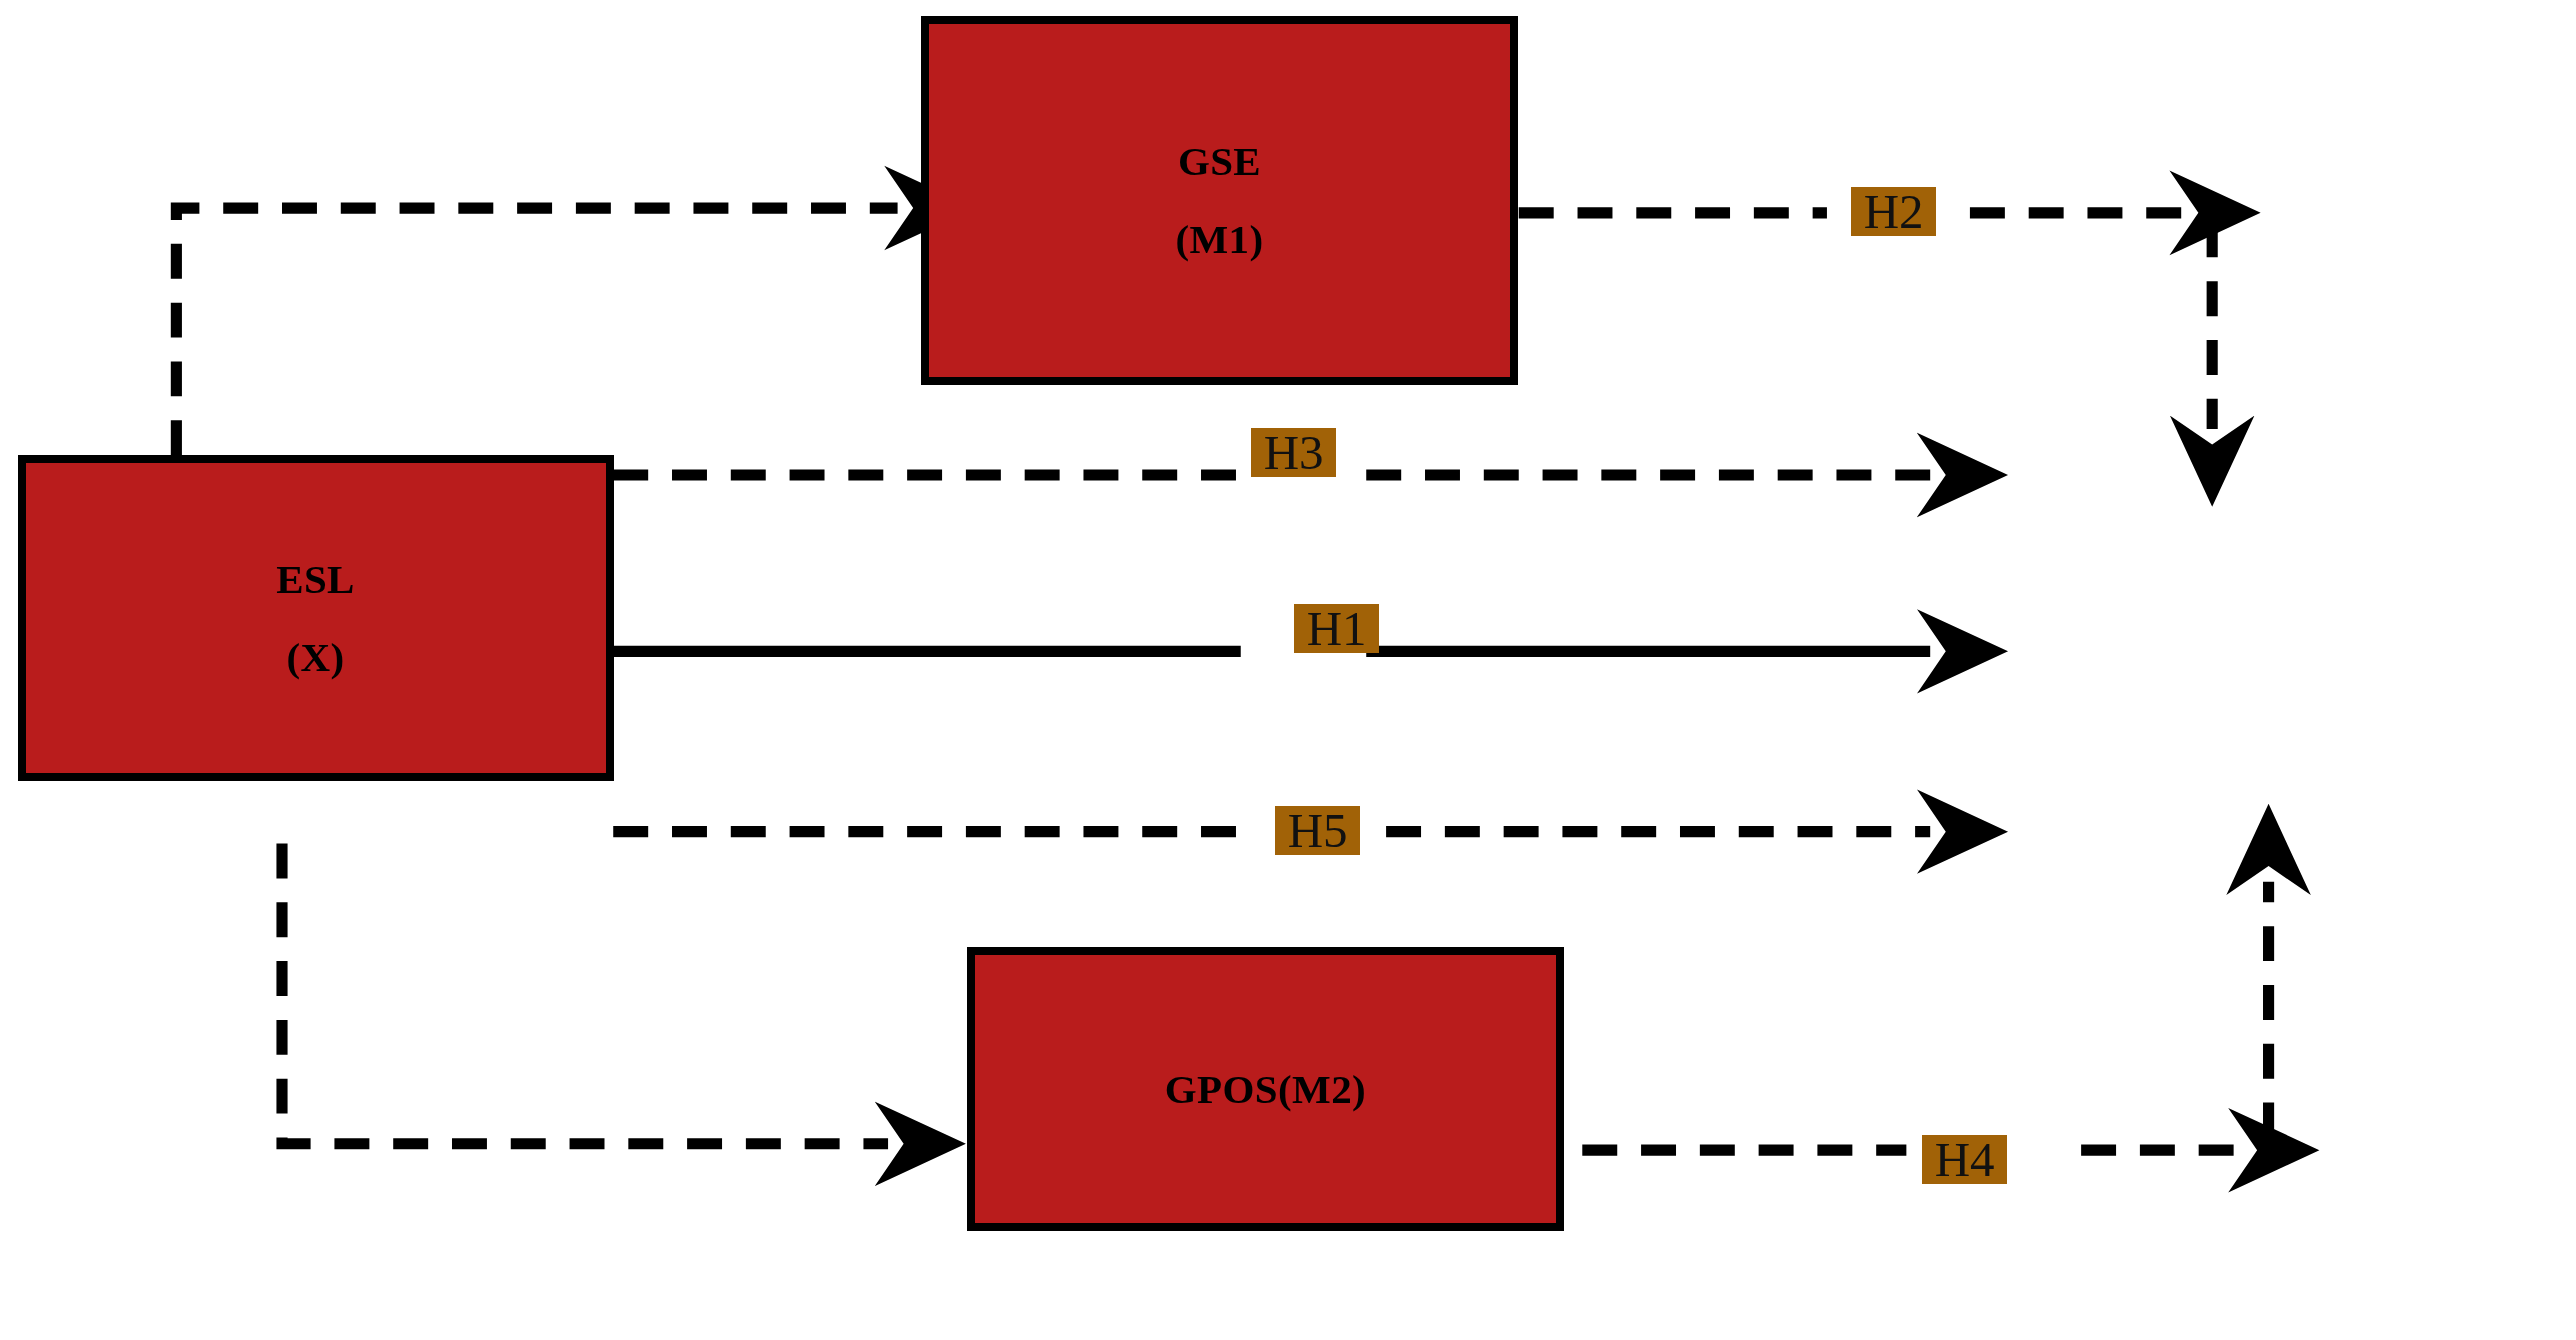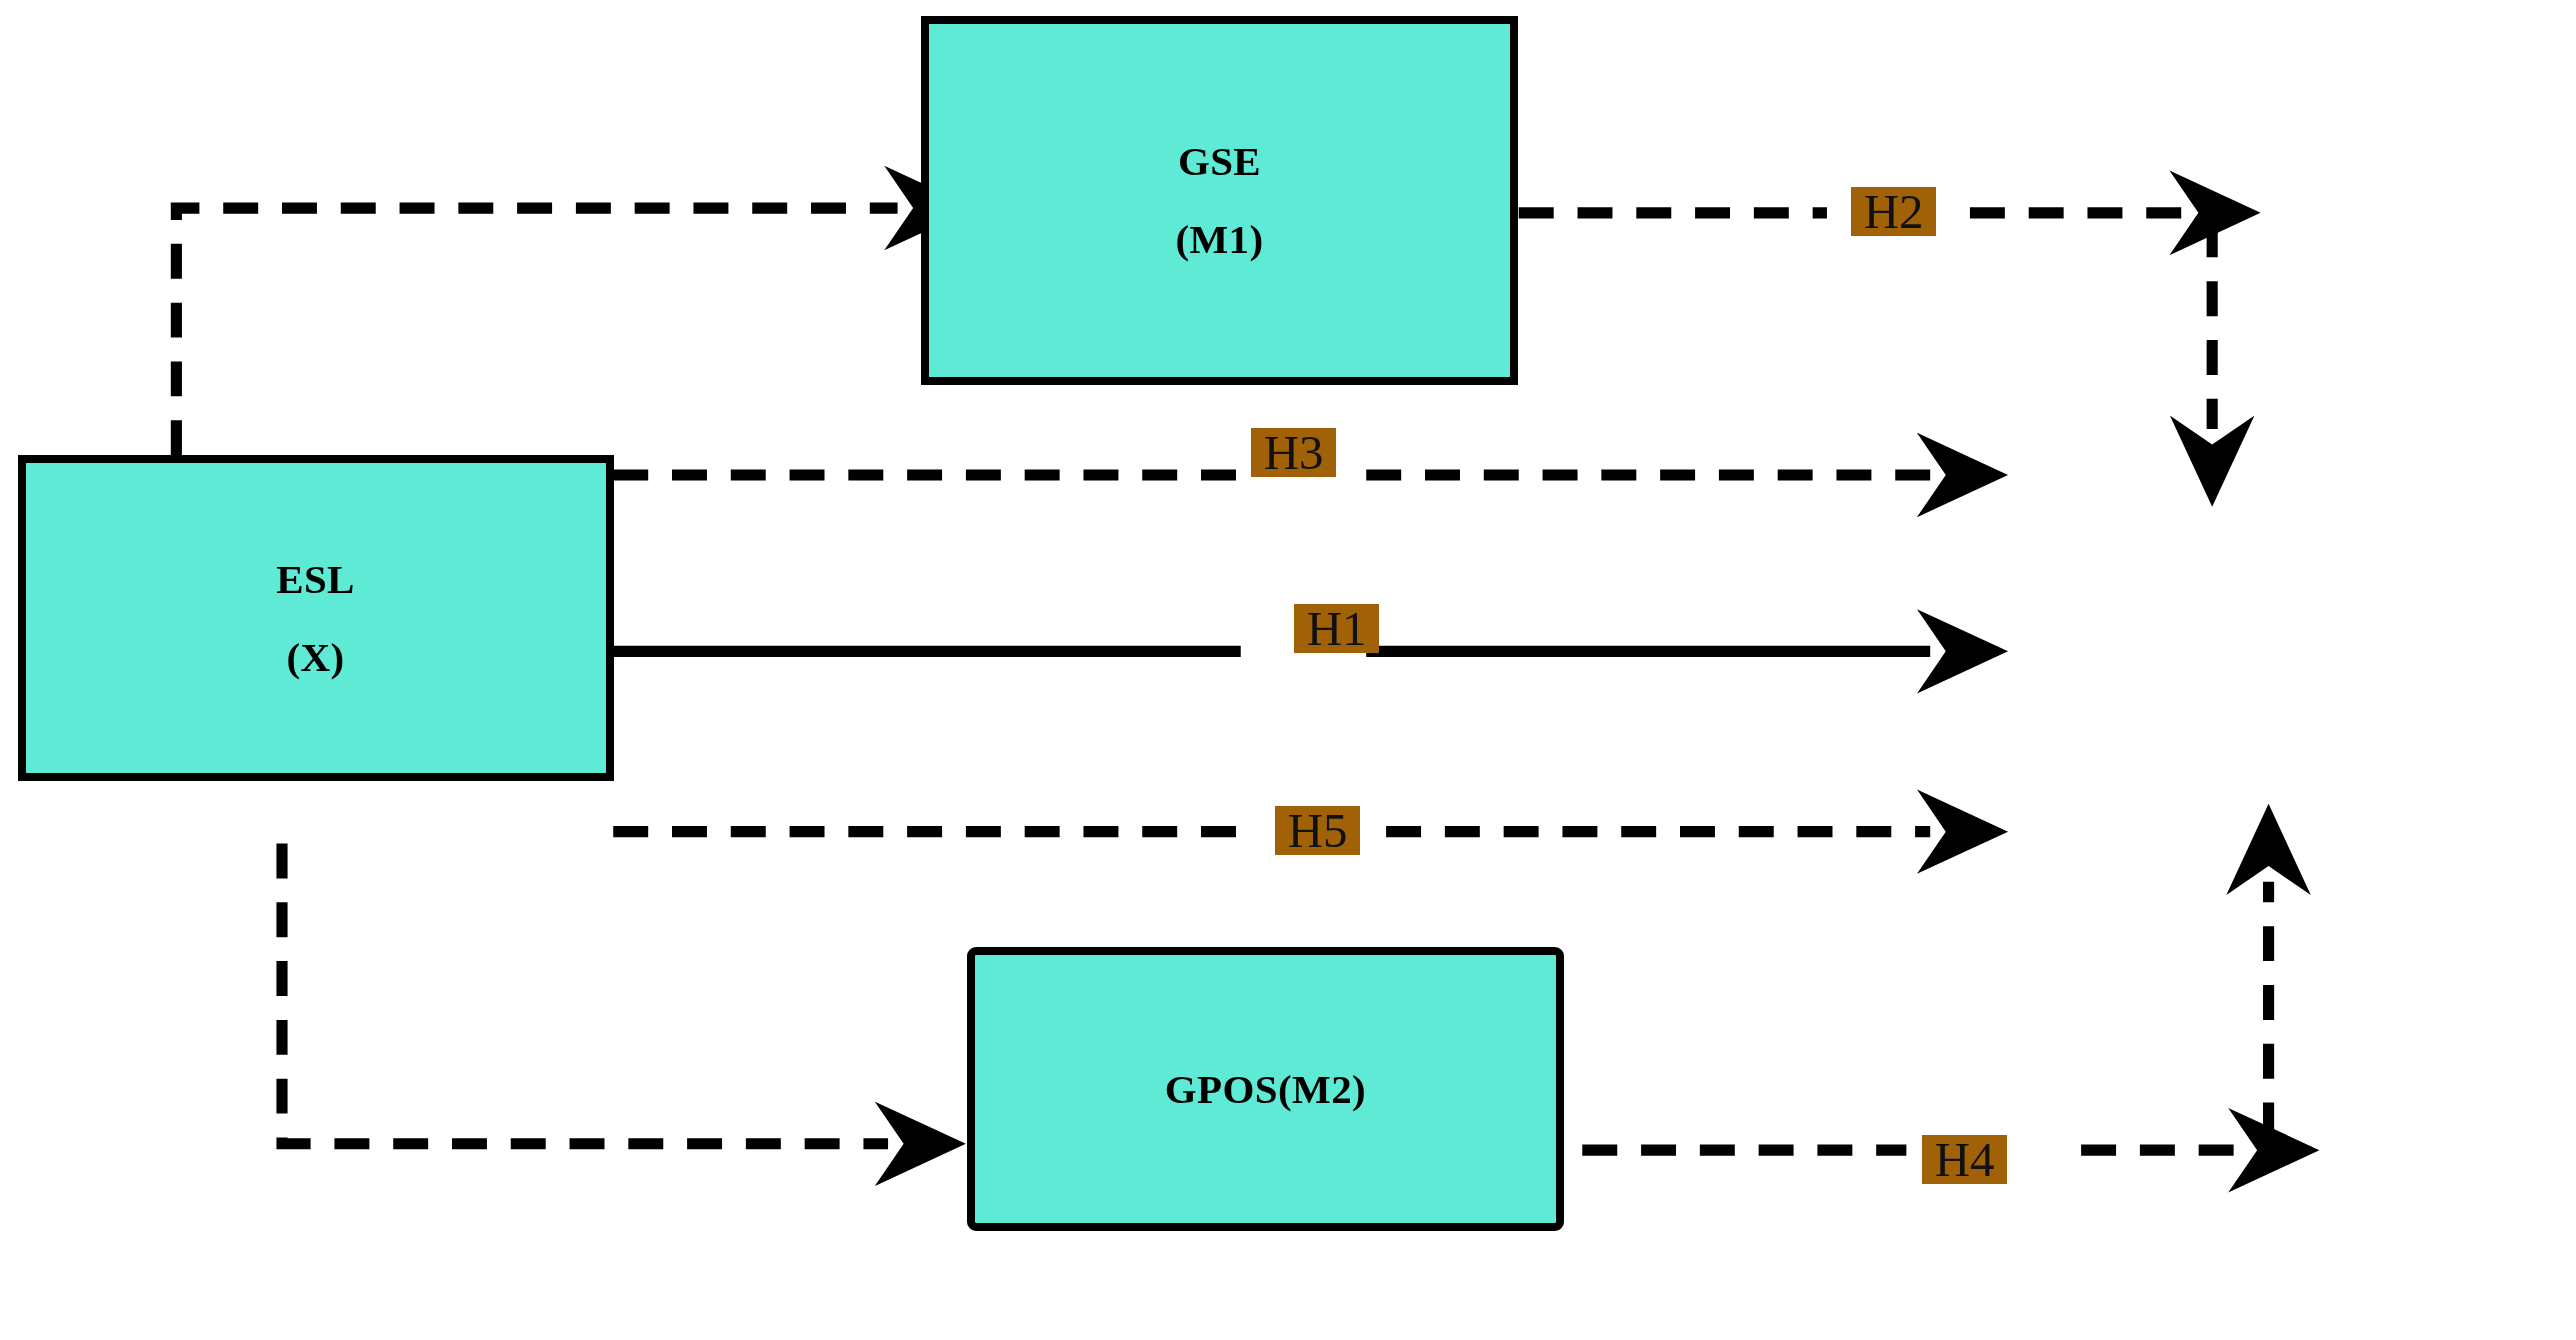--- a/index.html
+++ b/index.html
@@ -22,21 +22,21 @@
     position: absolute;
     left: 0;
     top: 0;
     width: 2576px;
     height: 1340px;
     display: block;
   }
   .node-box {
     position: absolute;
     box-sizing: border-box;
-    background: #5eead4;
+    background: #b91c1c;
     border: 8.7px solid #000000;
     display: flex;
     flex-direction: column;
     align-items: center;
     justify-content: center;
   }
   .node-line {
     font-family: "Liberation Serif", "DejaVu Serif", serif;
     font-weight: bold;
     font-size: 41px;
@@ -119,21 +119,21 @@
     <span class="node-line">GSE</span>
     <span class="node-line second">(M1)</span>
   </div>
 
   <div class="node-box" style="left:17.5px; top:455px; width:596px; height:326px;">
     <span class="node-line">ESL</span>
     <span class="node-line second">(X)</span>
   </div>
 
 
-  <div class="node-box" style="left:967px; top:947px; width:597px; height:284px;border-radius:9px;">
+  <div class="node-box" style="left:967px; top:947px; width:597px; height:284px;">
     <span class="node-line">GPOS(M2)</span>
   </div>
 
   <span class="hyp-label" style="left:1851px; top:187px;">H2</span>
 
   <span class="hyp-label" style="left:1251px; top:428px;">H3</span>
 
   <span class="hyp-label" style="left:1294px; top:604px;">H1</span>
 
   <span class="hyp-label" style="left:1275px; top:806px;">H5</span>

